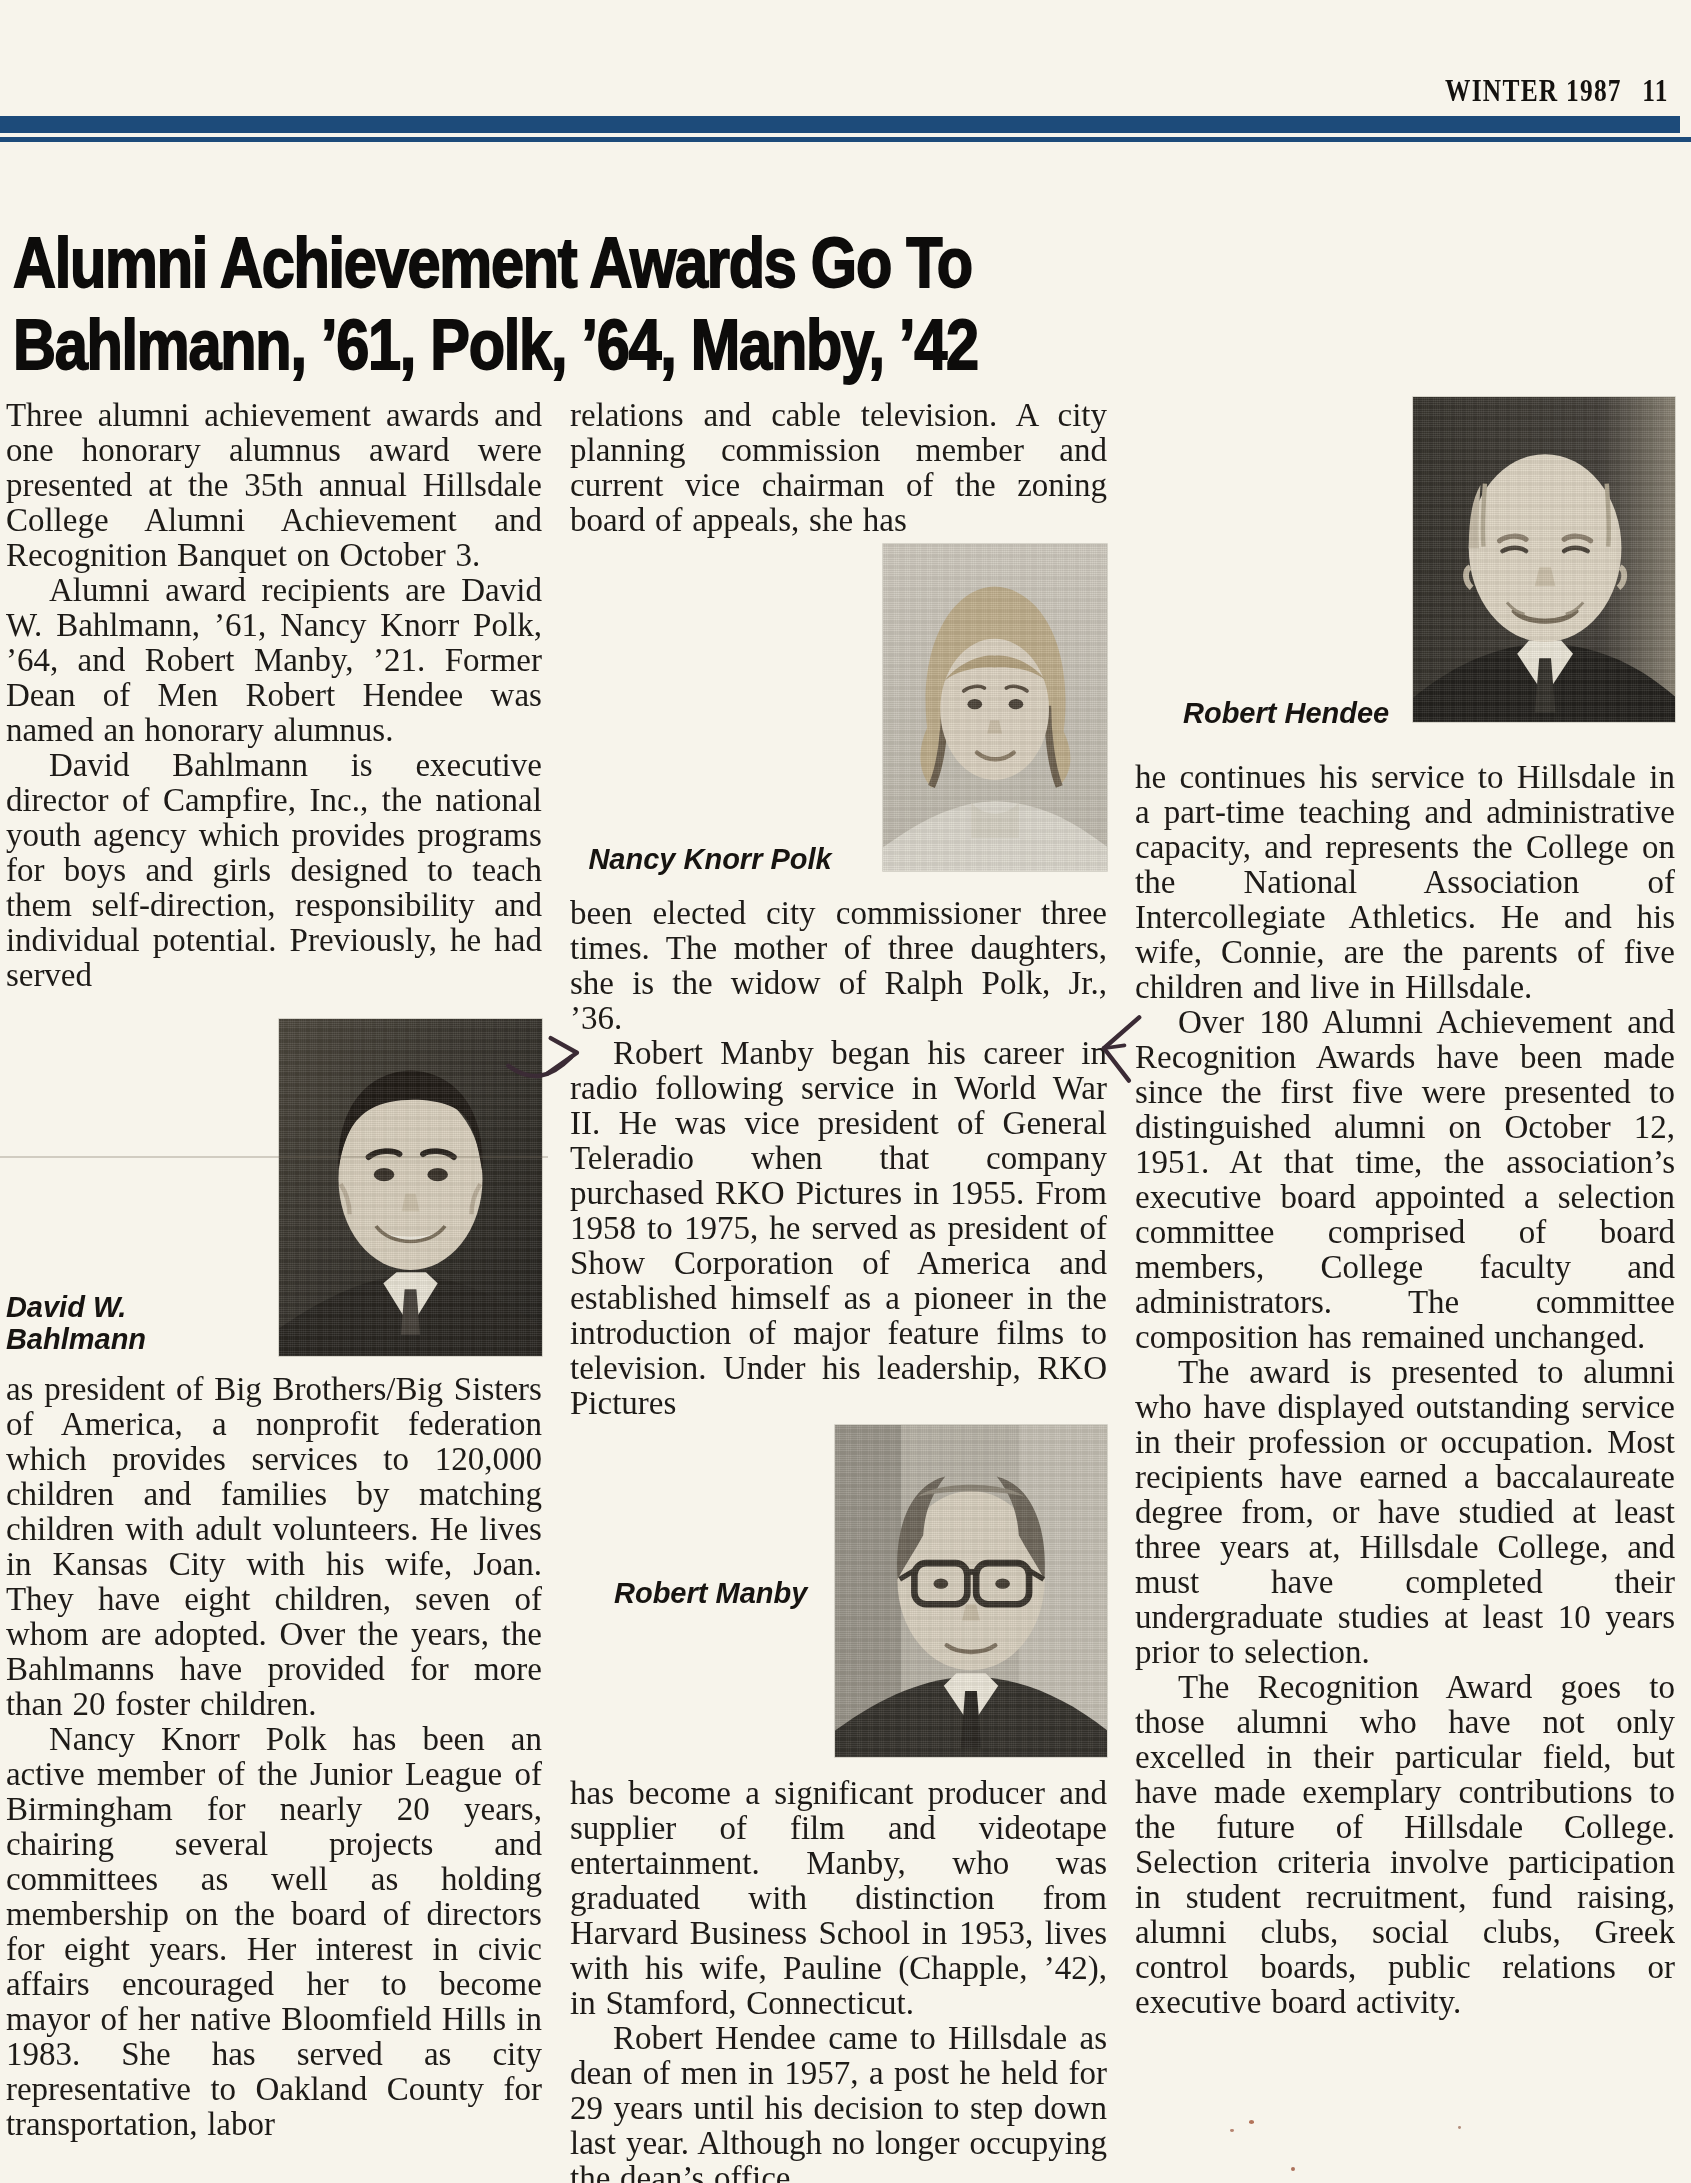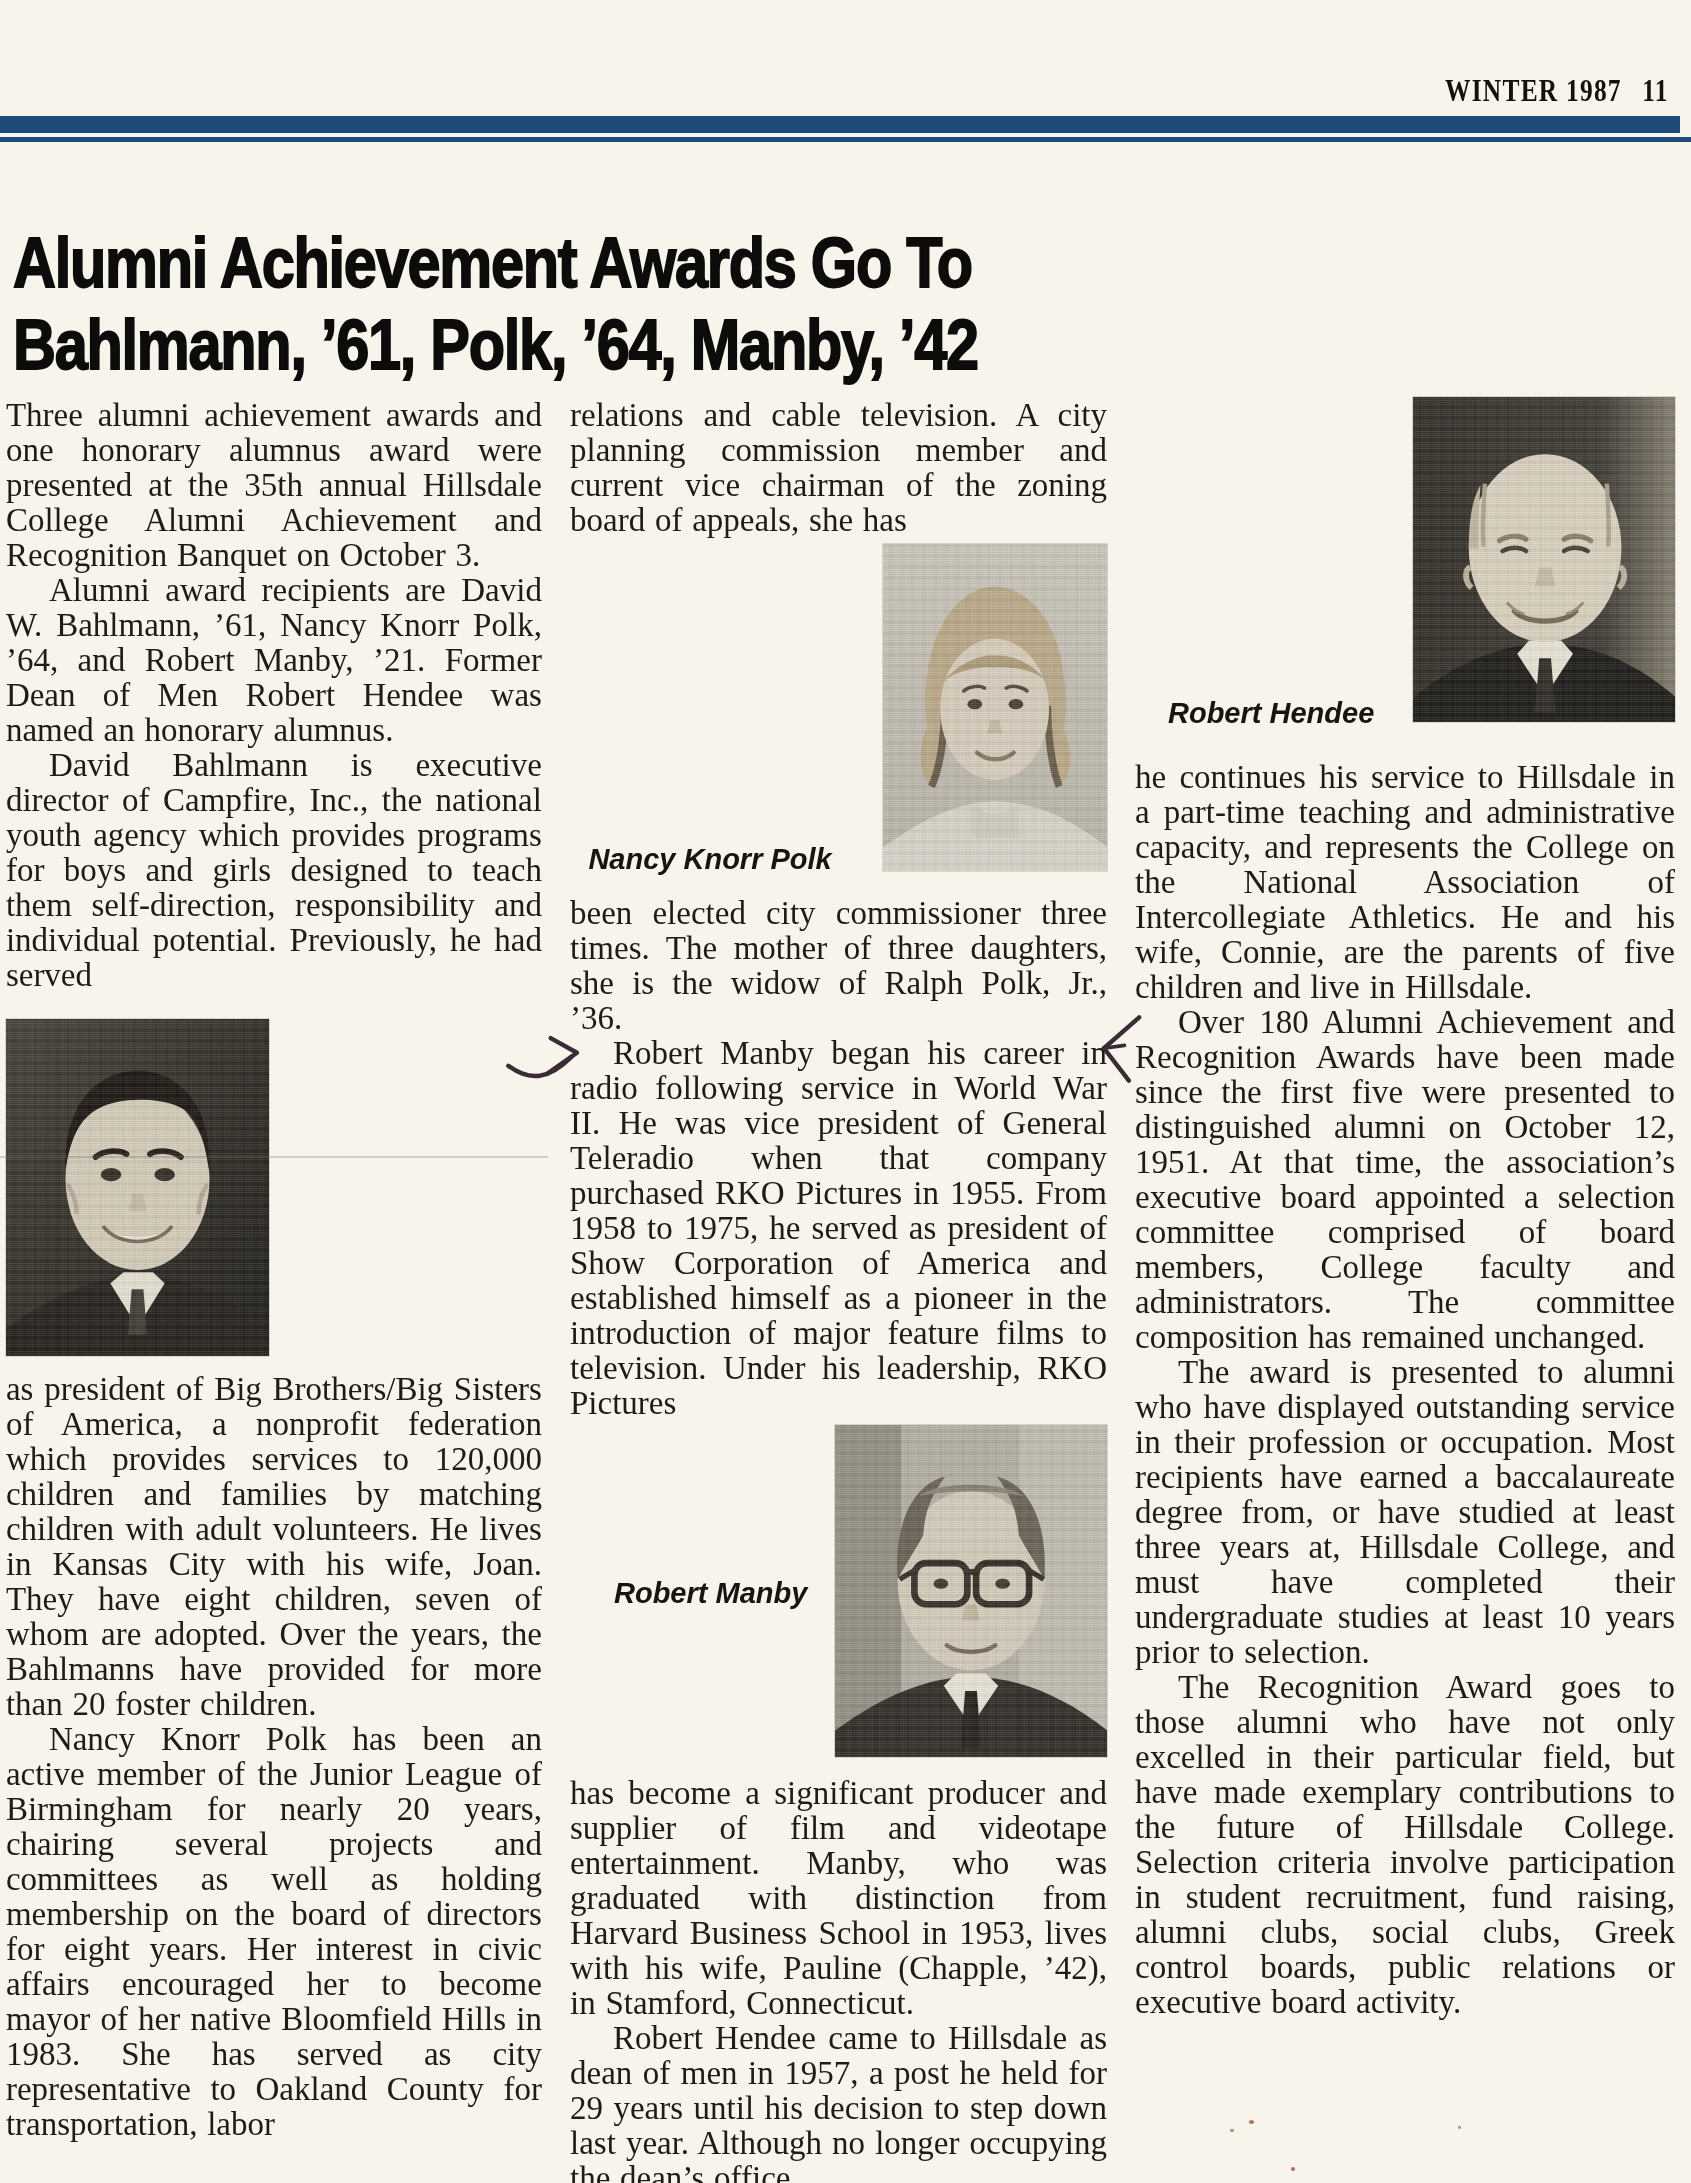--- a/index.html
+++ b/index.html
@@ -75,21 +75,21 @@
   #photo-bahlmann{width:263px;height:337px;}
   #row-bahlmann .caption{margin-bottom:1.5px;}
   #row-polk{margin-top:5.9px;height:327px;}
   #photo-polk{width:224px;height:327px;}
   #row-polk .caption{padding-left:18.4px;margin-bottom:-4.4px;}
   #row-manby{margin-top:4.4px;height:332px;align-items:center;}
   #photo-manby{width:272px;height:332px;}
   #row-manby .caption{padding-left:44px;margin-bottom:-2.9px;}
   #row-hendee{margin-top:-1.5px;height:325px;}
   #photo-hendee{width:262px;height:325px;}
-  #row-hendee .caption{padding-left:33px;margin-bottom:-7.3px;}
+  #row-hendee .caption{padding-left:33px;margin-bottom:-7.3px;text-align:center;}
   
   #col1 .after-photo{margin-top:16px;}
   #col2 .after-polk{margin-top:25px;}
   #col2 .after-manby{margin-top:19px;}
   #col3 .after-hendee{margin-top:38px;}
   
   .pen{position:absolute;pointer-events:none;}
   #pen-arrow-left{left:505px;top:1025px;}
   #pen-arrow-right{left:1098px;top:1013px;}
   .crease{
@@ -114,20 +114,21 @@
 <div class="headline">
   <div class="hl">Alumni Achievement Awards Go To</div>
   <div class="hl">Bahlmann, ’61, Polk, ’64, Manby, ’42</div>
 </div>
 
 <div class="col" id="col1">
   <p>Three alumni achievement awards and one honorary alumnus award were presented at the 35th annual Hillsdale College Alumni Achievement and Recognition Banquet on October 3.</p>
   <p class="ind">Alumni award recipients are David W. Bahlmann, ’61, Nancy Knorr Polk, ’64, and Robert Manby, ’21. Former Dean of Men Robert Hendee was named an honorary alumnus.</p>
   <p class="ind">David Bahlmann is executive director of Campfire, Inc., the national youth agency which provides programs for boys and girls designed to teach them self-direction, responsibility and individual potential. Previously, he had served</p>
   <div class="photo-row" id="row-bahlmann">
+    <div class="caption">David W. Bahlmann</div>
     <div class="photo" id="photo-bahlmann">
       <svg viewBox="0 0 358 459" preserveAspectRatio="none">
         <defs>
           <linearGradient id="bgB" x1="0" y1="0" x2="1" y2="1">
             <stop offset="0" stop-color="#4c473d"></stop>
               <stop offset="0.6" stop-color="#33302a"></stop>
               <stop offset="1" stop-color="#262420"></stop>
           </linearGradient>
         </defs>
         <rect width="358" height="459" fill="url(#bgB)"></rect>

